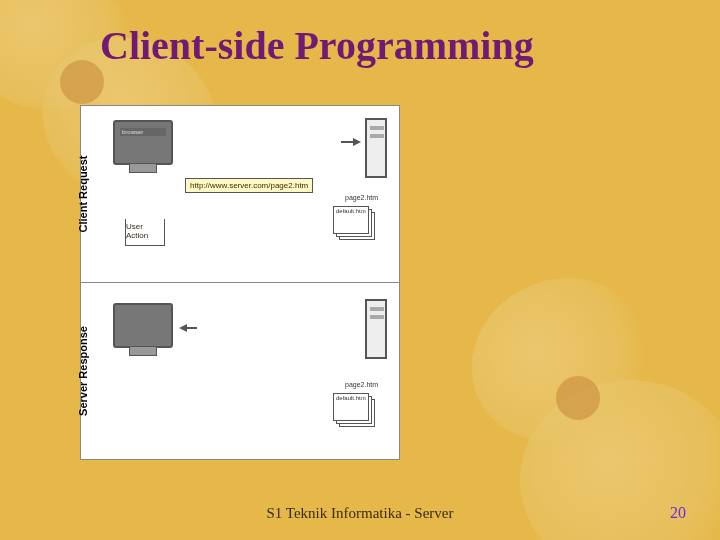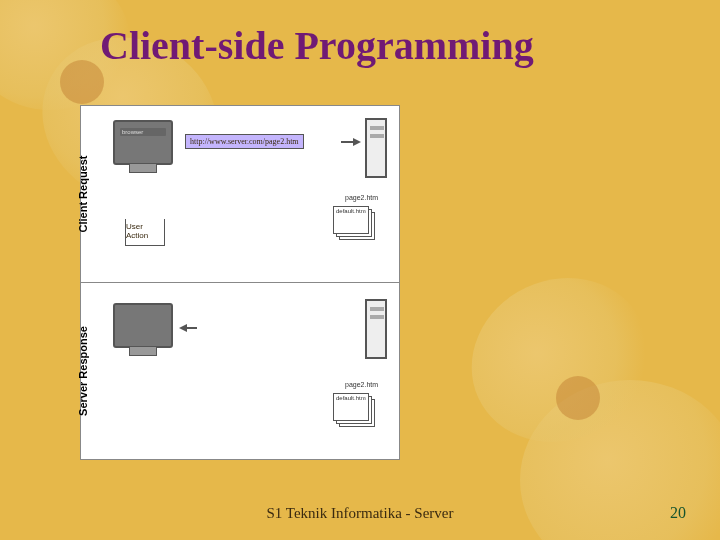--- a/index.html
+++ b/index.html
@@ -126,22 +126,22 @@
   .arrow-up span {
     display:block; font-family:Arial,sans-serif; font-size:8px; text-align:left; line-height:1.1; padding-top:4px;
   }
 
   .inscreen {
     position:absolute; top:6px; left:5px; right:5px;
     font-family: Arial, sans-serif; font-size:6px; color:#ddd;
     background:#666; padding:1px 2px; border-radius:1px;
   }
   .urlbox {
-    position:absolute; font-family:Liberation Serif, serif; font-size:8px;
-    background:#c4b5fd; border:1px solid #555; padding:2px 4px; white-space:nowrap;
+    position:absolute; font-family:Liberation Sans, sans-serif; font-size:8px;
+    background:#fef9c3; border:1px solid #555; padding:2px 4px; white-space:nowrap;margin-top:44px;
   }
   .small-label {
     position:absolute; font-family:Arial,sans-serif; font-size:7px; color:#333; white-space:nowrap;
   }
 
   .bullets {
     position: absolute;
     top: 110px;
     left: 420px;
     width: 280px;
@@ -163,21 +163,21 @@
     left: 0; width: 100%;
     text-align: center;
     font-size: 15px;
     color: #3a2a10;
   }
   .pagenum {
     position: absolute;
     bottom: 18px;
     right: 34px;
     font-size: 16px;
-    color: #14532d;
+    color: #6d28d9;
   }
 </style>
 </head>
 <body>
 
 <div class="petal p1"></div>
 <div class="petal p2"></div>
 <div class="petal p3"></div>
 <div class="petal p4"></div>
 <div class="center-dot cd1"></div>

